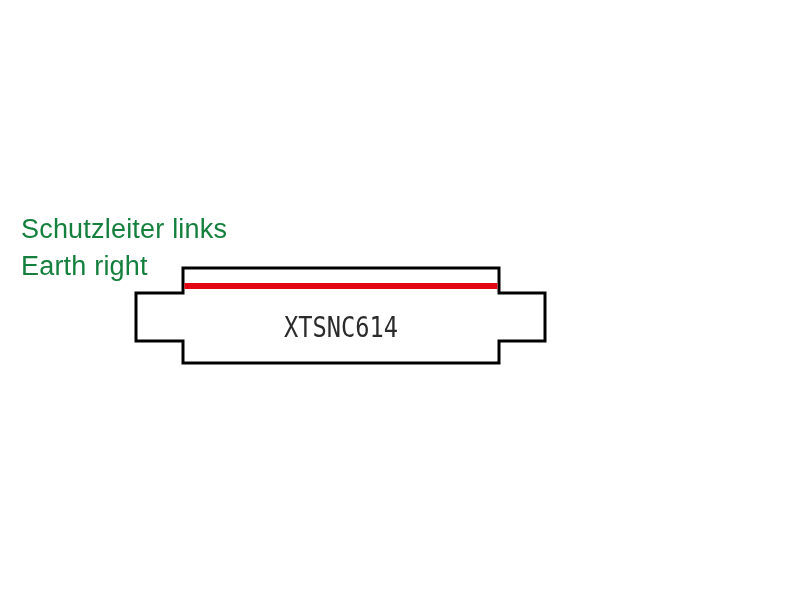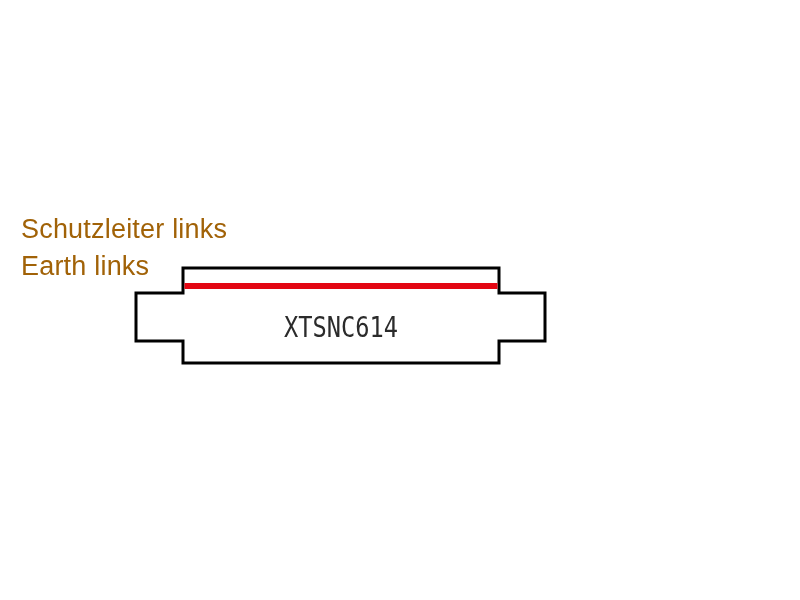--- a/index.html
+++ b/index.html
@@ -16,21 +16,21 @@
   .canvas {
     position: relative;
     width: 800px;
     height: 600px;
     background: #ffffff;
   }
   .label {
     position: absolute;
     font-size: 27px;
     line-height: 37px;
-    color: #a16207;
+    color: #15803d;
     white-space: nowrap;
     letter-spacing: 0.2px;
   }
   .label-left  { left: 21px;  top: 211px; }
   .label-right { left: 540px; top: 211px; }
   .diagram-svg {
     position: absolute;
     left: 0;
     top: 0;
   }
@@ -40,21 +40,21 @@
     fill: #2b2b2b;
   }
 </style>
 </head>
 <body>
 
 <div class="canvas">
 
   <div class="label label-left">
     <div>Schutzleiter links</div>
-    <div>Earth links</div>
+    <div>Earth right</div>
   </div>
 
 
   <svg class="diagram-svg" width="800" height="600" viewBox="0 0 800 600">
     <path d="M183,268 L499,268 L499,293 L545,293 L545,341 L499,341 L499,363 L183,363 L183,341 L136,341 L136,293 L183,293 Z" fill="#ffffff" stroke="#000000" stroke-width="3" stroke-linejoin="miter"></path>
     <line x1="184.5" y1="286" x2="497.5" y2="286" stroke="#e30613" stroke-width="6"></line>
     <text class="part-number" x="284" y="337" textLength="114" lengthAdjust="spacingAndGlyphs">XTSNC614</text>
   </svg>
 
 </div>

